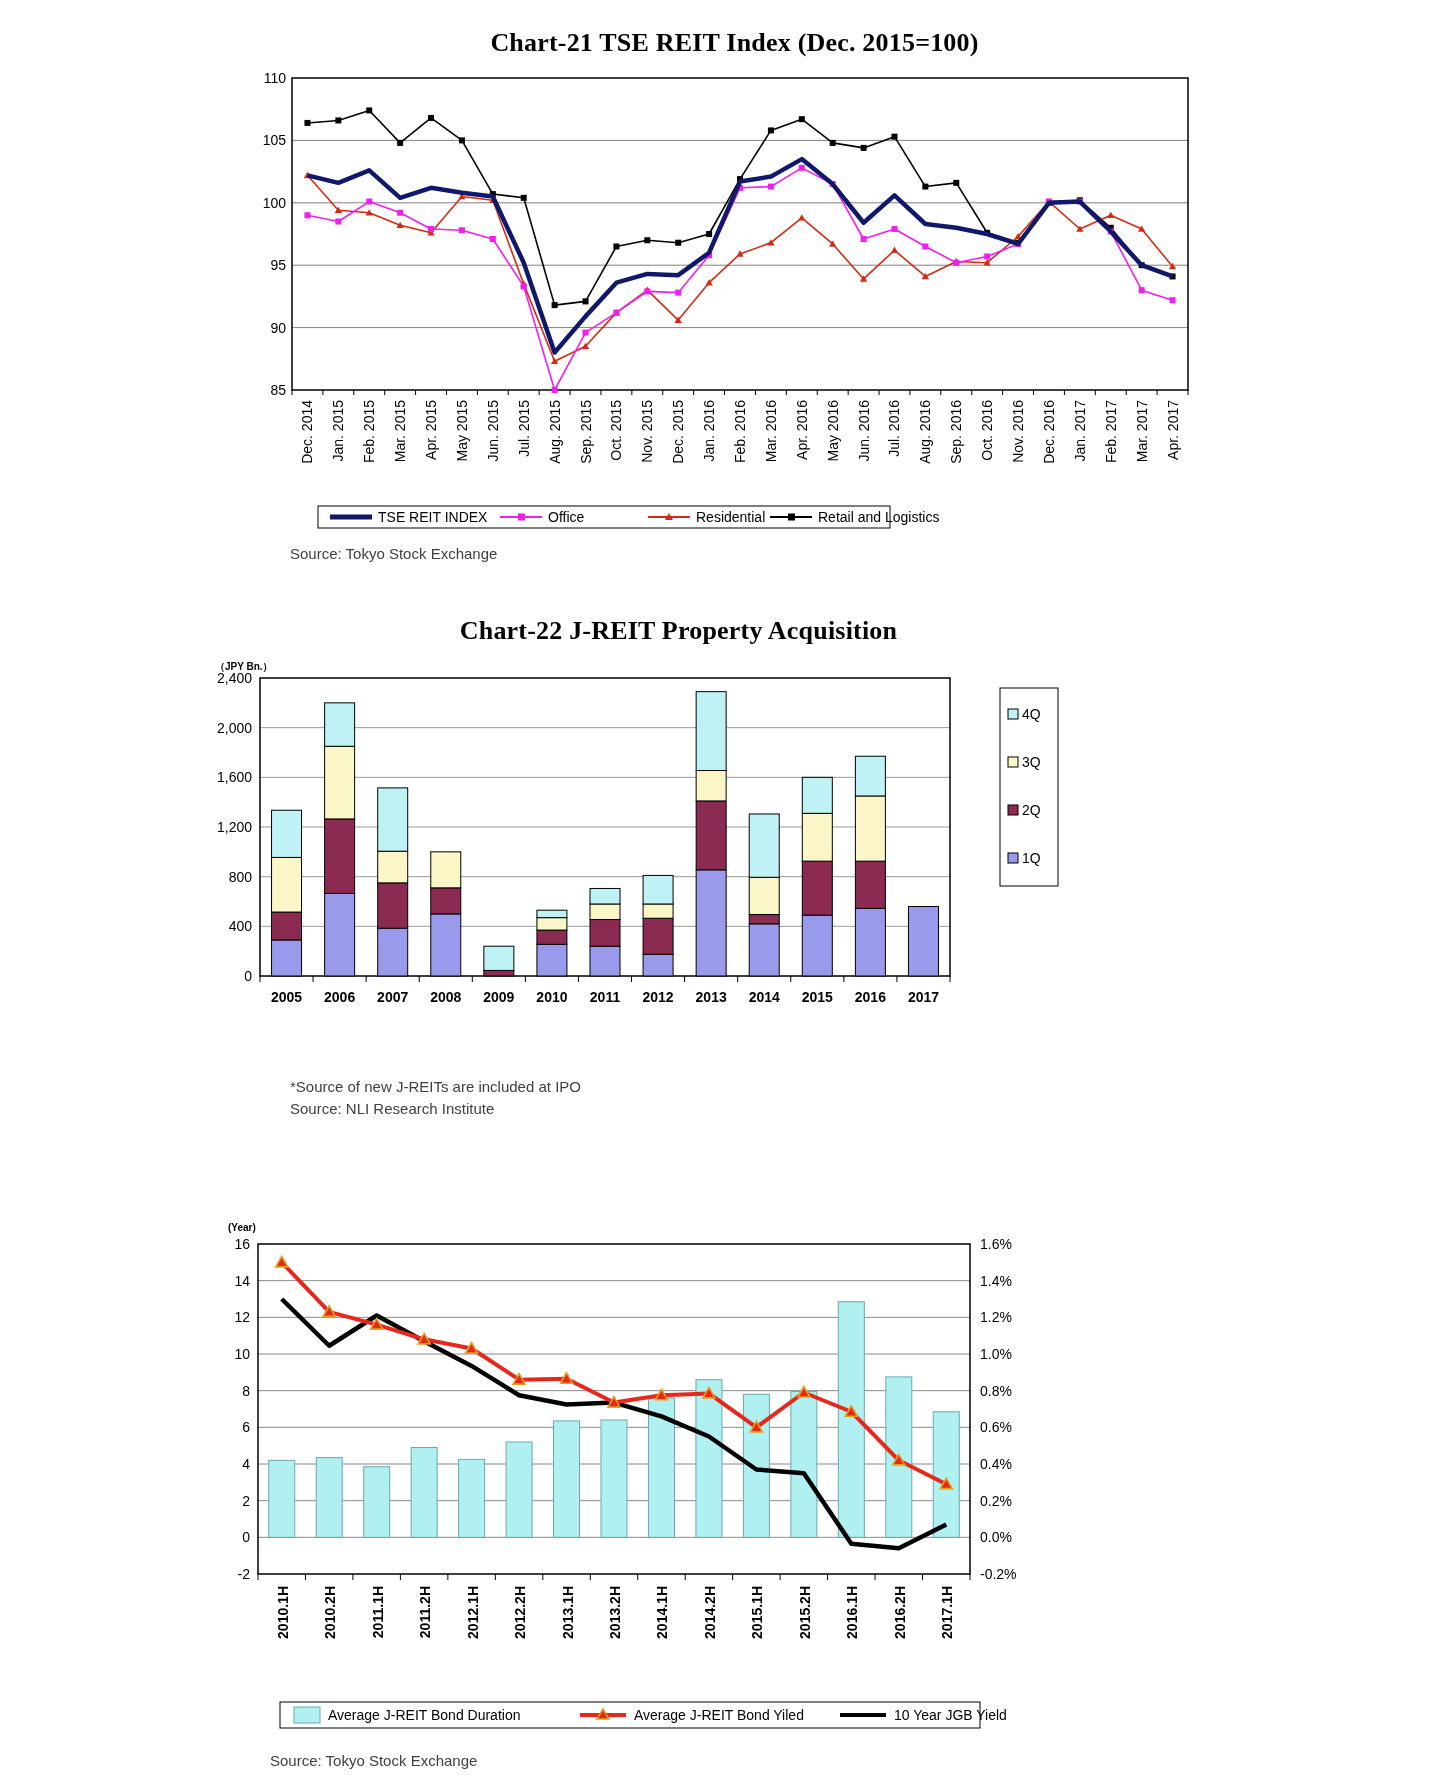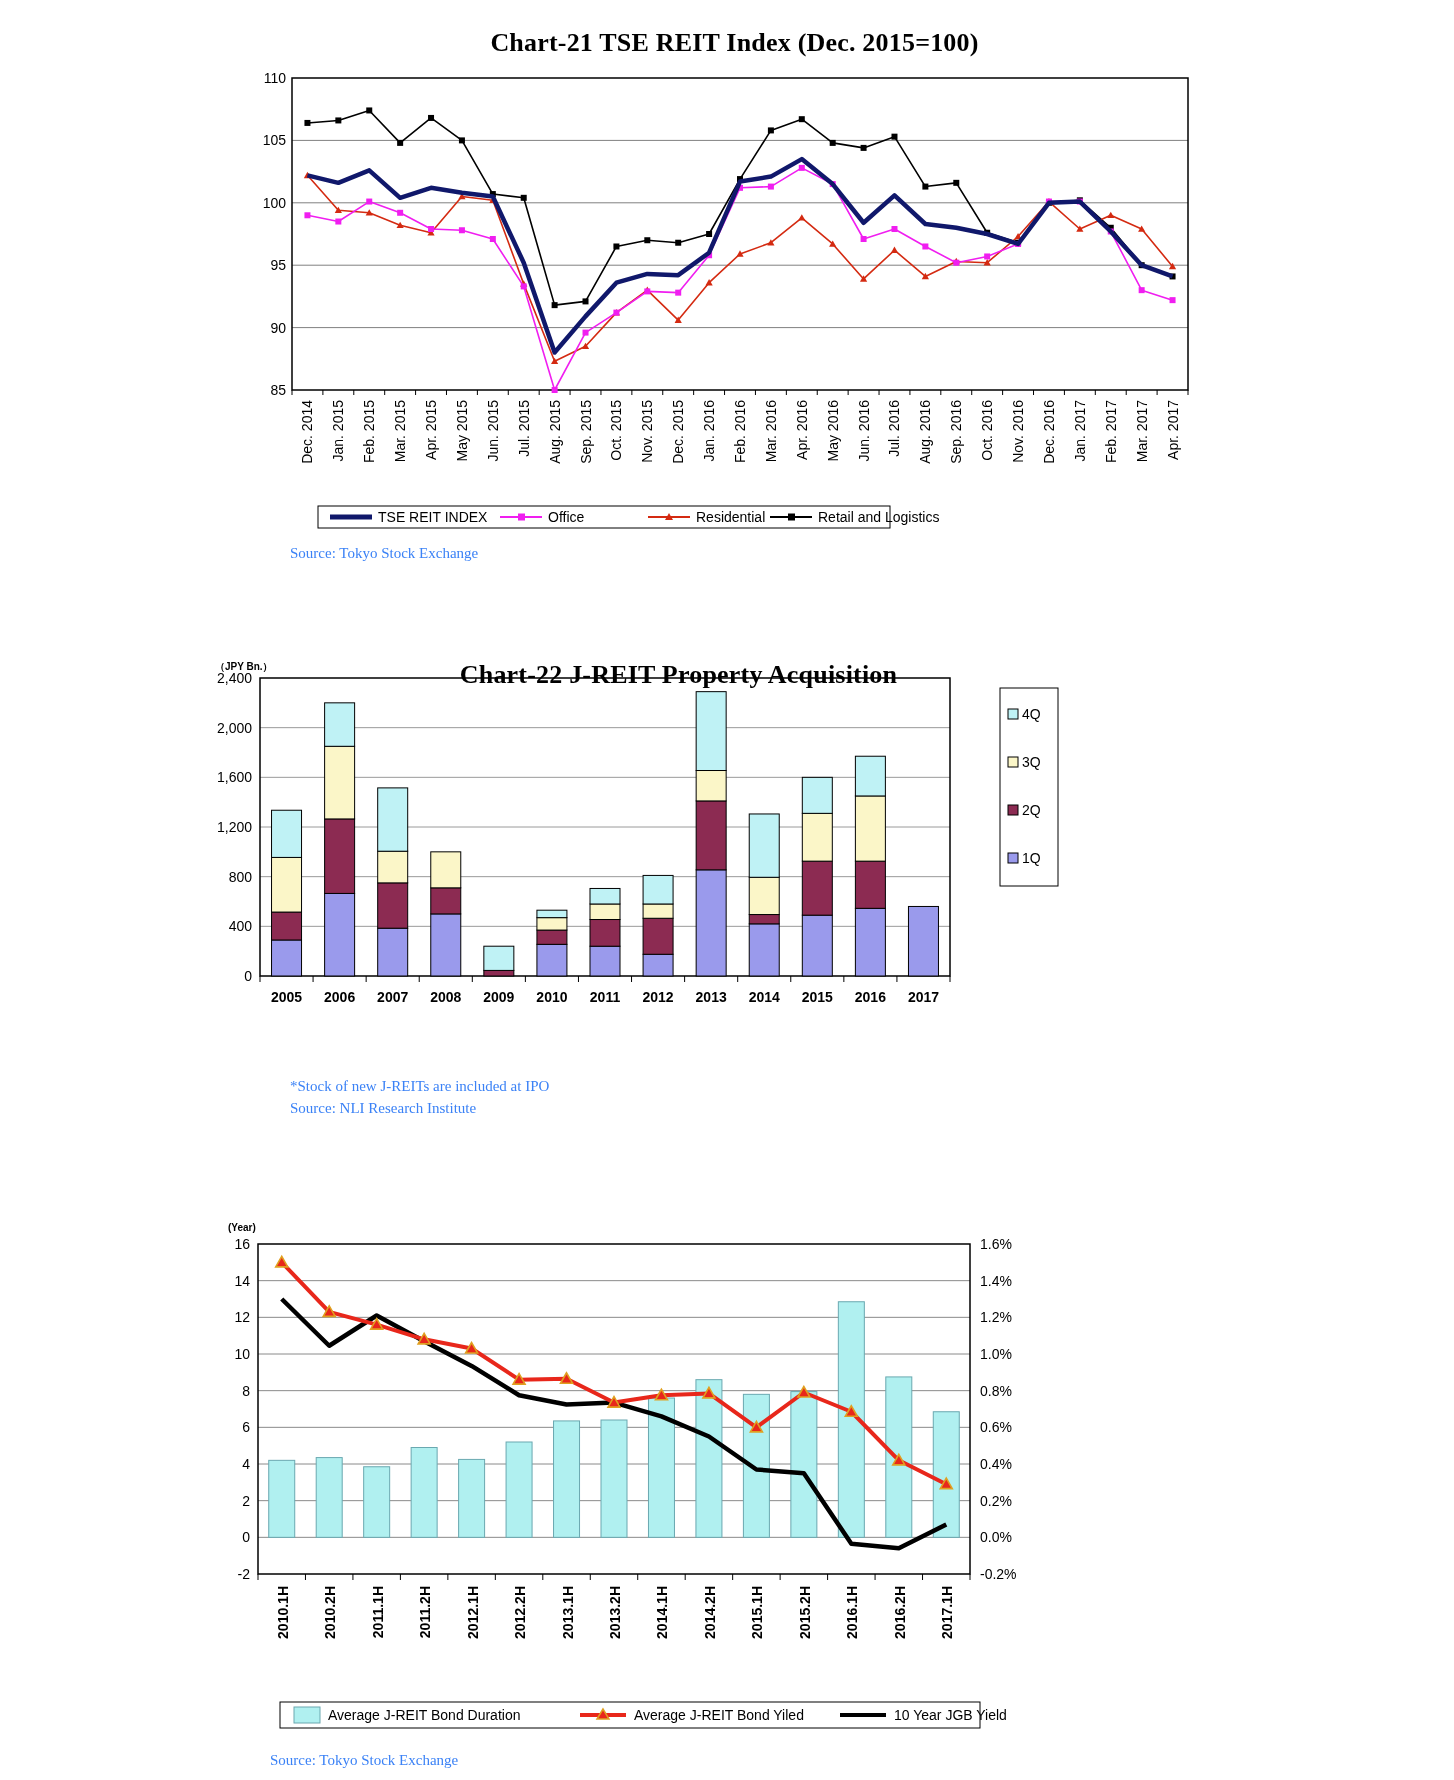--- a/index.html
+++ b/index.html
@@ -7,23 +7,23 @@
   .page{position:relative;width:1454px;height:1780px;overflow:hidden;}
   .chart-title{
     font-family:"Liberation Serif",serif;
     font-weight:bold;
     font-size:26px;
     text-align:center;
     letter-spacing:.2px;
     padding-left:15px;
   }
   .src{
-    font-family:Liberation Serif, serif;
+    font-family:Liberation Sans, sans-serif;
     font-size:15px;
-    color:#3b82f6;
+    color:#404040;
     white-space:pre;
   }
   .axis-unit{font-size:10px;font-family:"Liberation Sans",sans-serif;font-weight:bold;}
   svg{display:block;}
   text{font-family:"Liberation Sans",sans-serif;fill:#000;}
   .ytick{font-size:14px;}
   .xtick{font-size:14px;}
   .legend-text{font-size:14px;}
   .block{position:absolute;}
 </style>
@@ -221,21 +221,21 @@
             <line x1="520" y1="449" x2="562" y2="449" stroke="#000000" stroke-width="1.8"></line>
             <rect x="538" y="445.5" width="7" height="7" fill="#000000"></rect>
             <text x="568" y="454" class="legend-text" font-size="14">Retail and Logistics</text>
           </g>
         </g>
       </svg>
   </div>
 
   <div class="block src" style="left:290px;top:545px;">Source: Tokyo Stock Exchange</div>
 
-  <div class="block" style="left:0;top:660px;width:1342px;">
+  <div class="block" style="left:0;top:616px;width:1342px;">
     <div class="chart-title">Chart-22 J-REIT Property Acquisition</div>
   </div>
 
   <div class="block axis-unit" style="left:215px;top:660px;">（JPY Bn.）</div>
 
   <div class="block" style="left:180px;top:668px;">
     <svg id="svg22" width="1010" height="380" viewBox="0 0 1010 380">
         <g>
           <text x="72" y="313" text-anchor="end" class="ytick" font-size="15">0</text>
           <line x1="80" y1="258.3333333333333" x2="770" y2="258.3333333333333" stroke="#9a9a9a" stroke-width="1"></line>
@@ -339,21 +339,21 @@
             <text x="842" y="147" class="legend-text" font-size="15">2Q</text>
           </g>
           <g>
             <rect x="828" y="185" width="10" height="10" fill="#9a9aec" stroke="#000" stroke-width="1"></rect>
             <text x="842" y="195" class="legend-text" font-size="15">1Q</text>
           </g>
         </g>
       </svg>
   </div>
 
-  <div class="block src" style="left:290px;top:1078px;">*Stock of new J-REITs are included at IPO</div>
+  <div class="block src" style="left:290px;top:1078px;">*Source of new J-REITs are included at IPO</div>
   <div class="block src" style="left:290px;top:1100px;text-align:center;">Source: NLI Research Institute</div>
 
 
   <div class="block axis-unit" style="left:228px;top:1222px;">(Year)</div>
 
   <div class="block" style="left:180px;top:1232px;">
     <svg id="svg23" width="1010" height="520" viewBox="0 0 1010 520">
         <g>
           <text x="70" y="347" text-anchor="end" class="ytick" font-size="15">-2</text>
           <text x="800" y="347" text-anchor="start" class="ytick" font-size="15">-0.2%</text>

